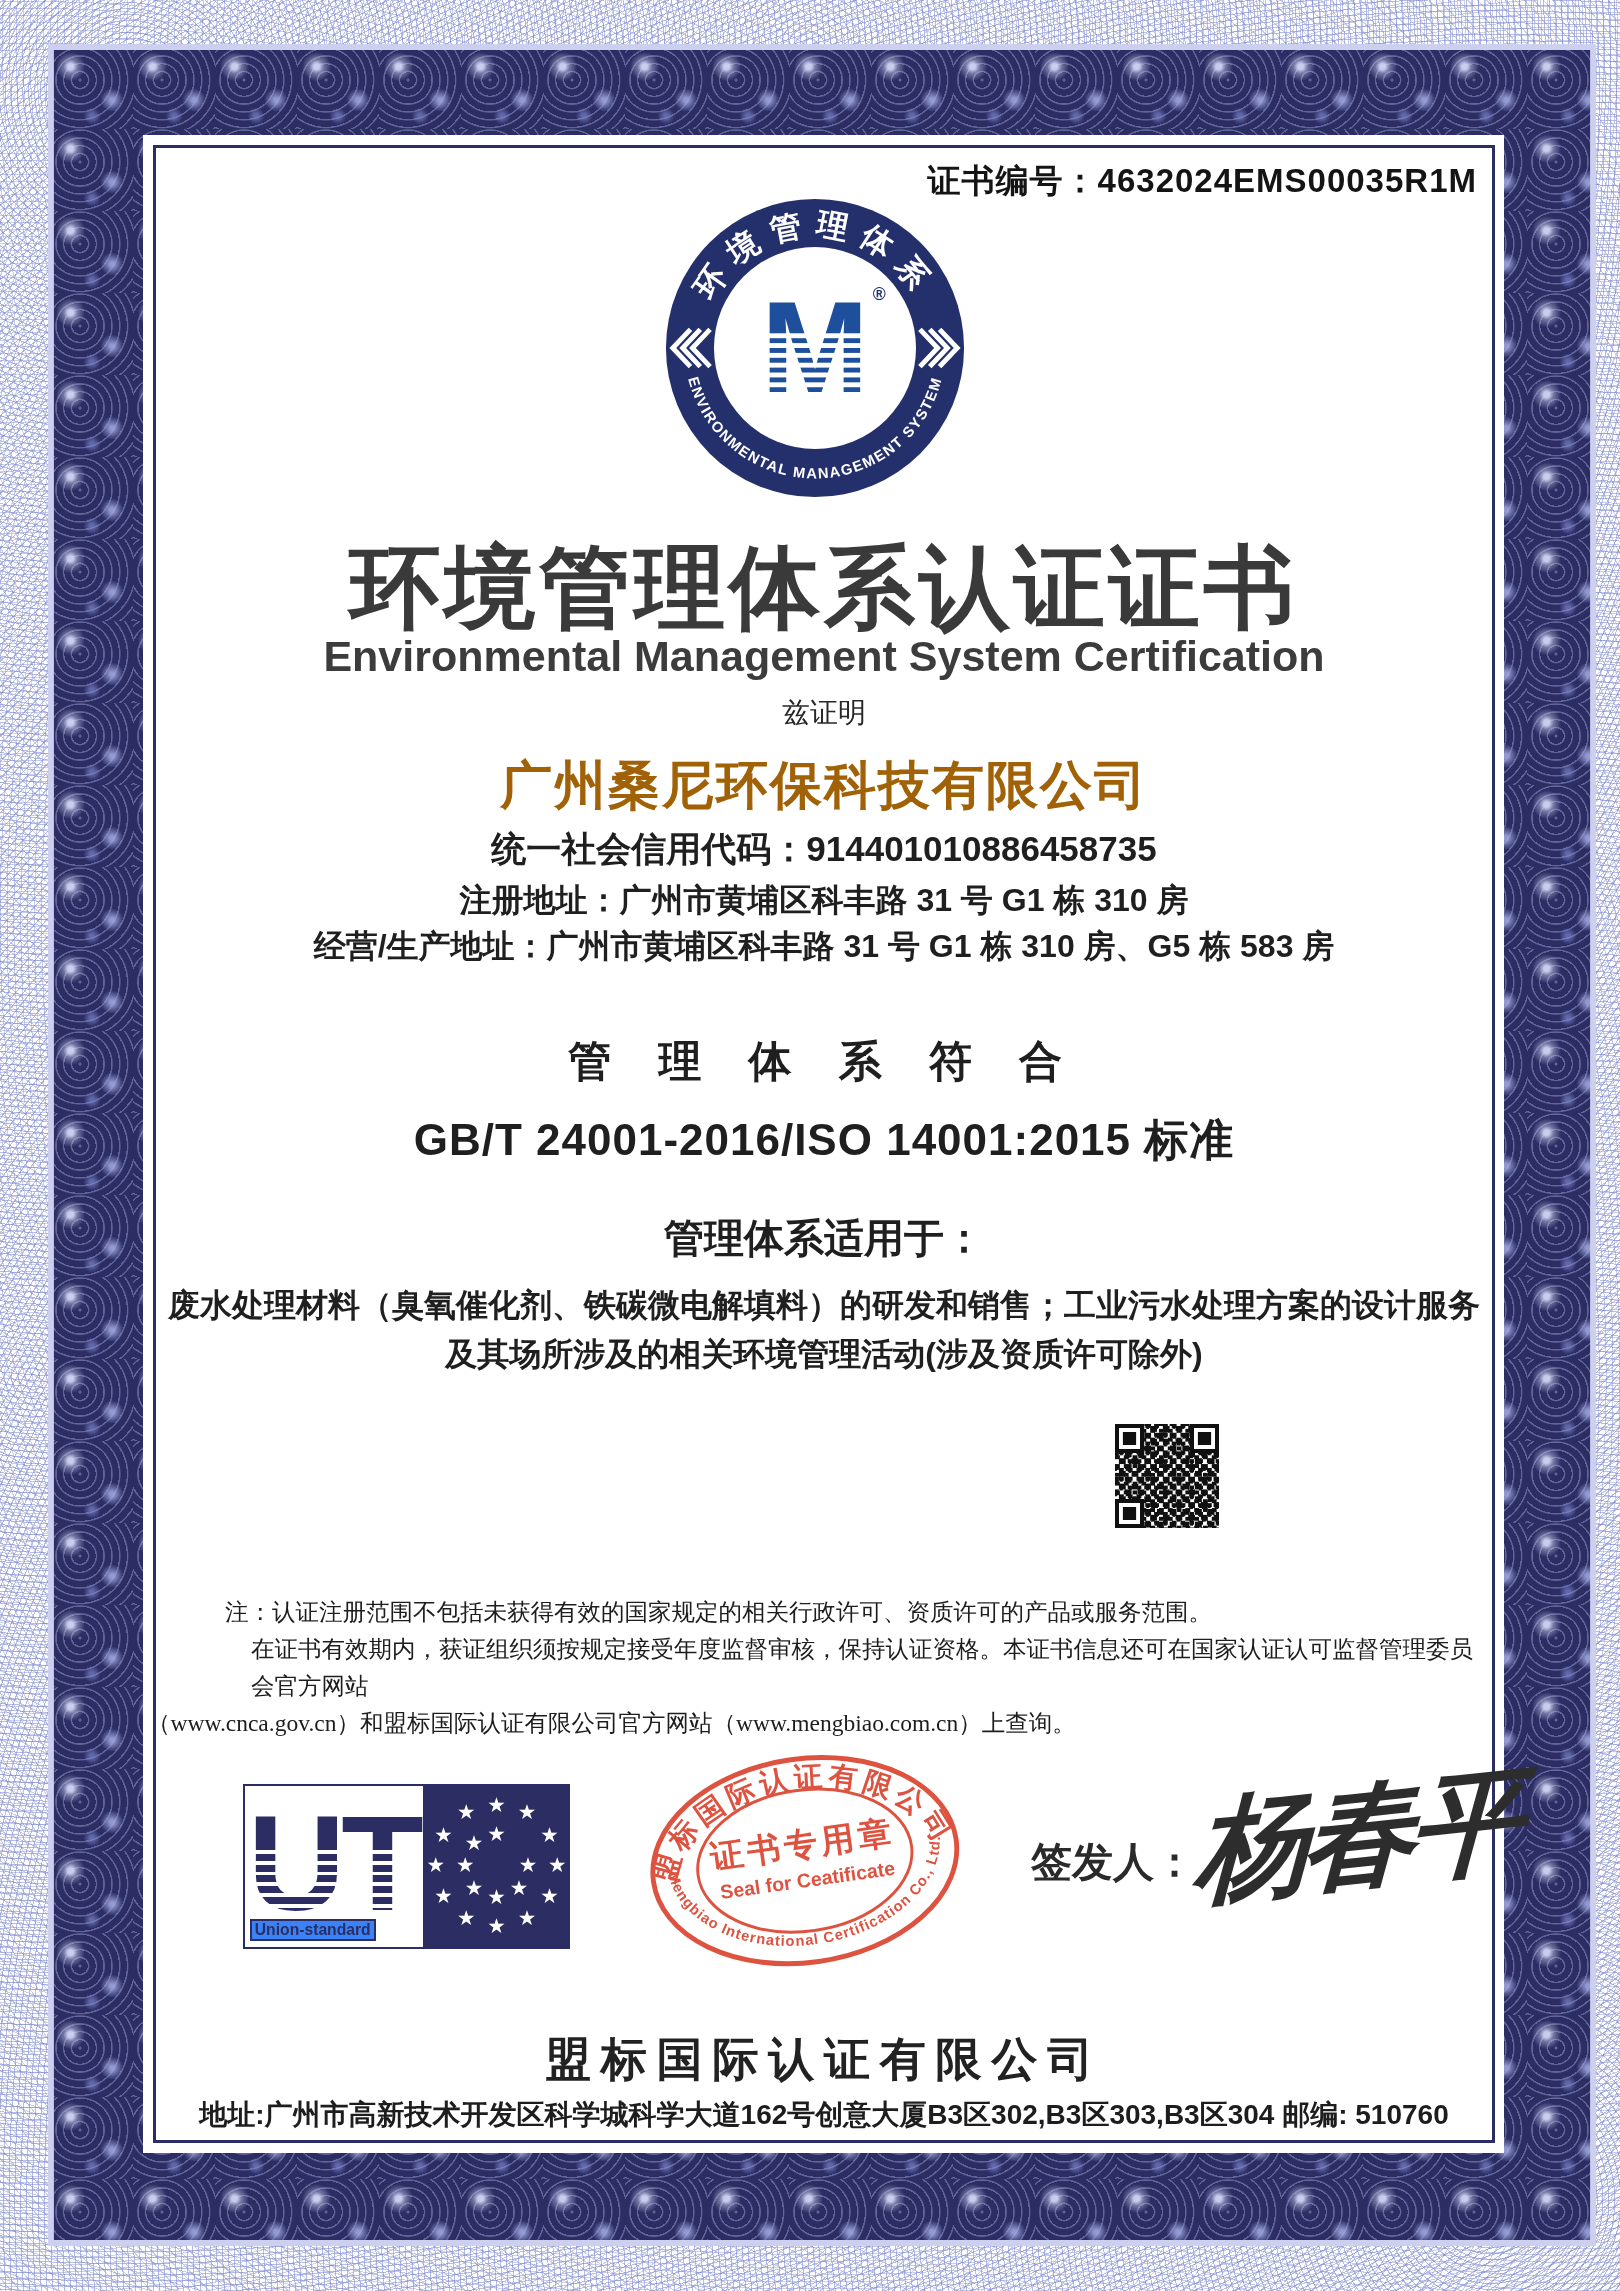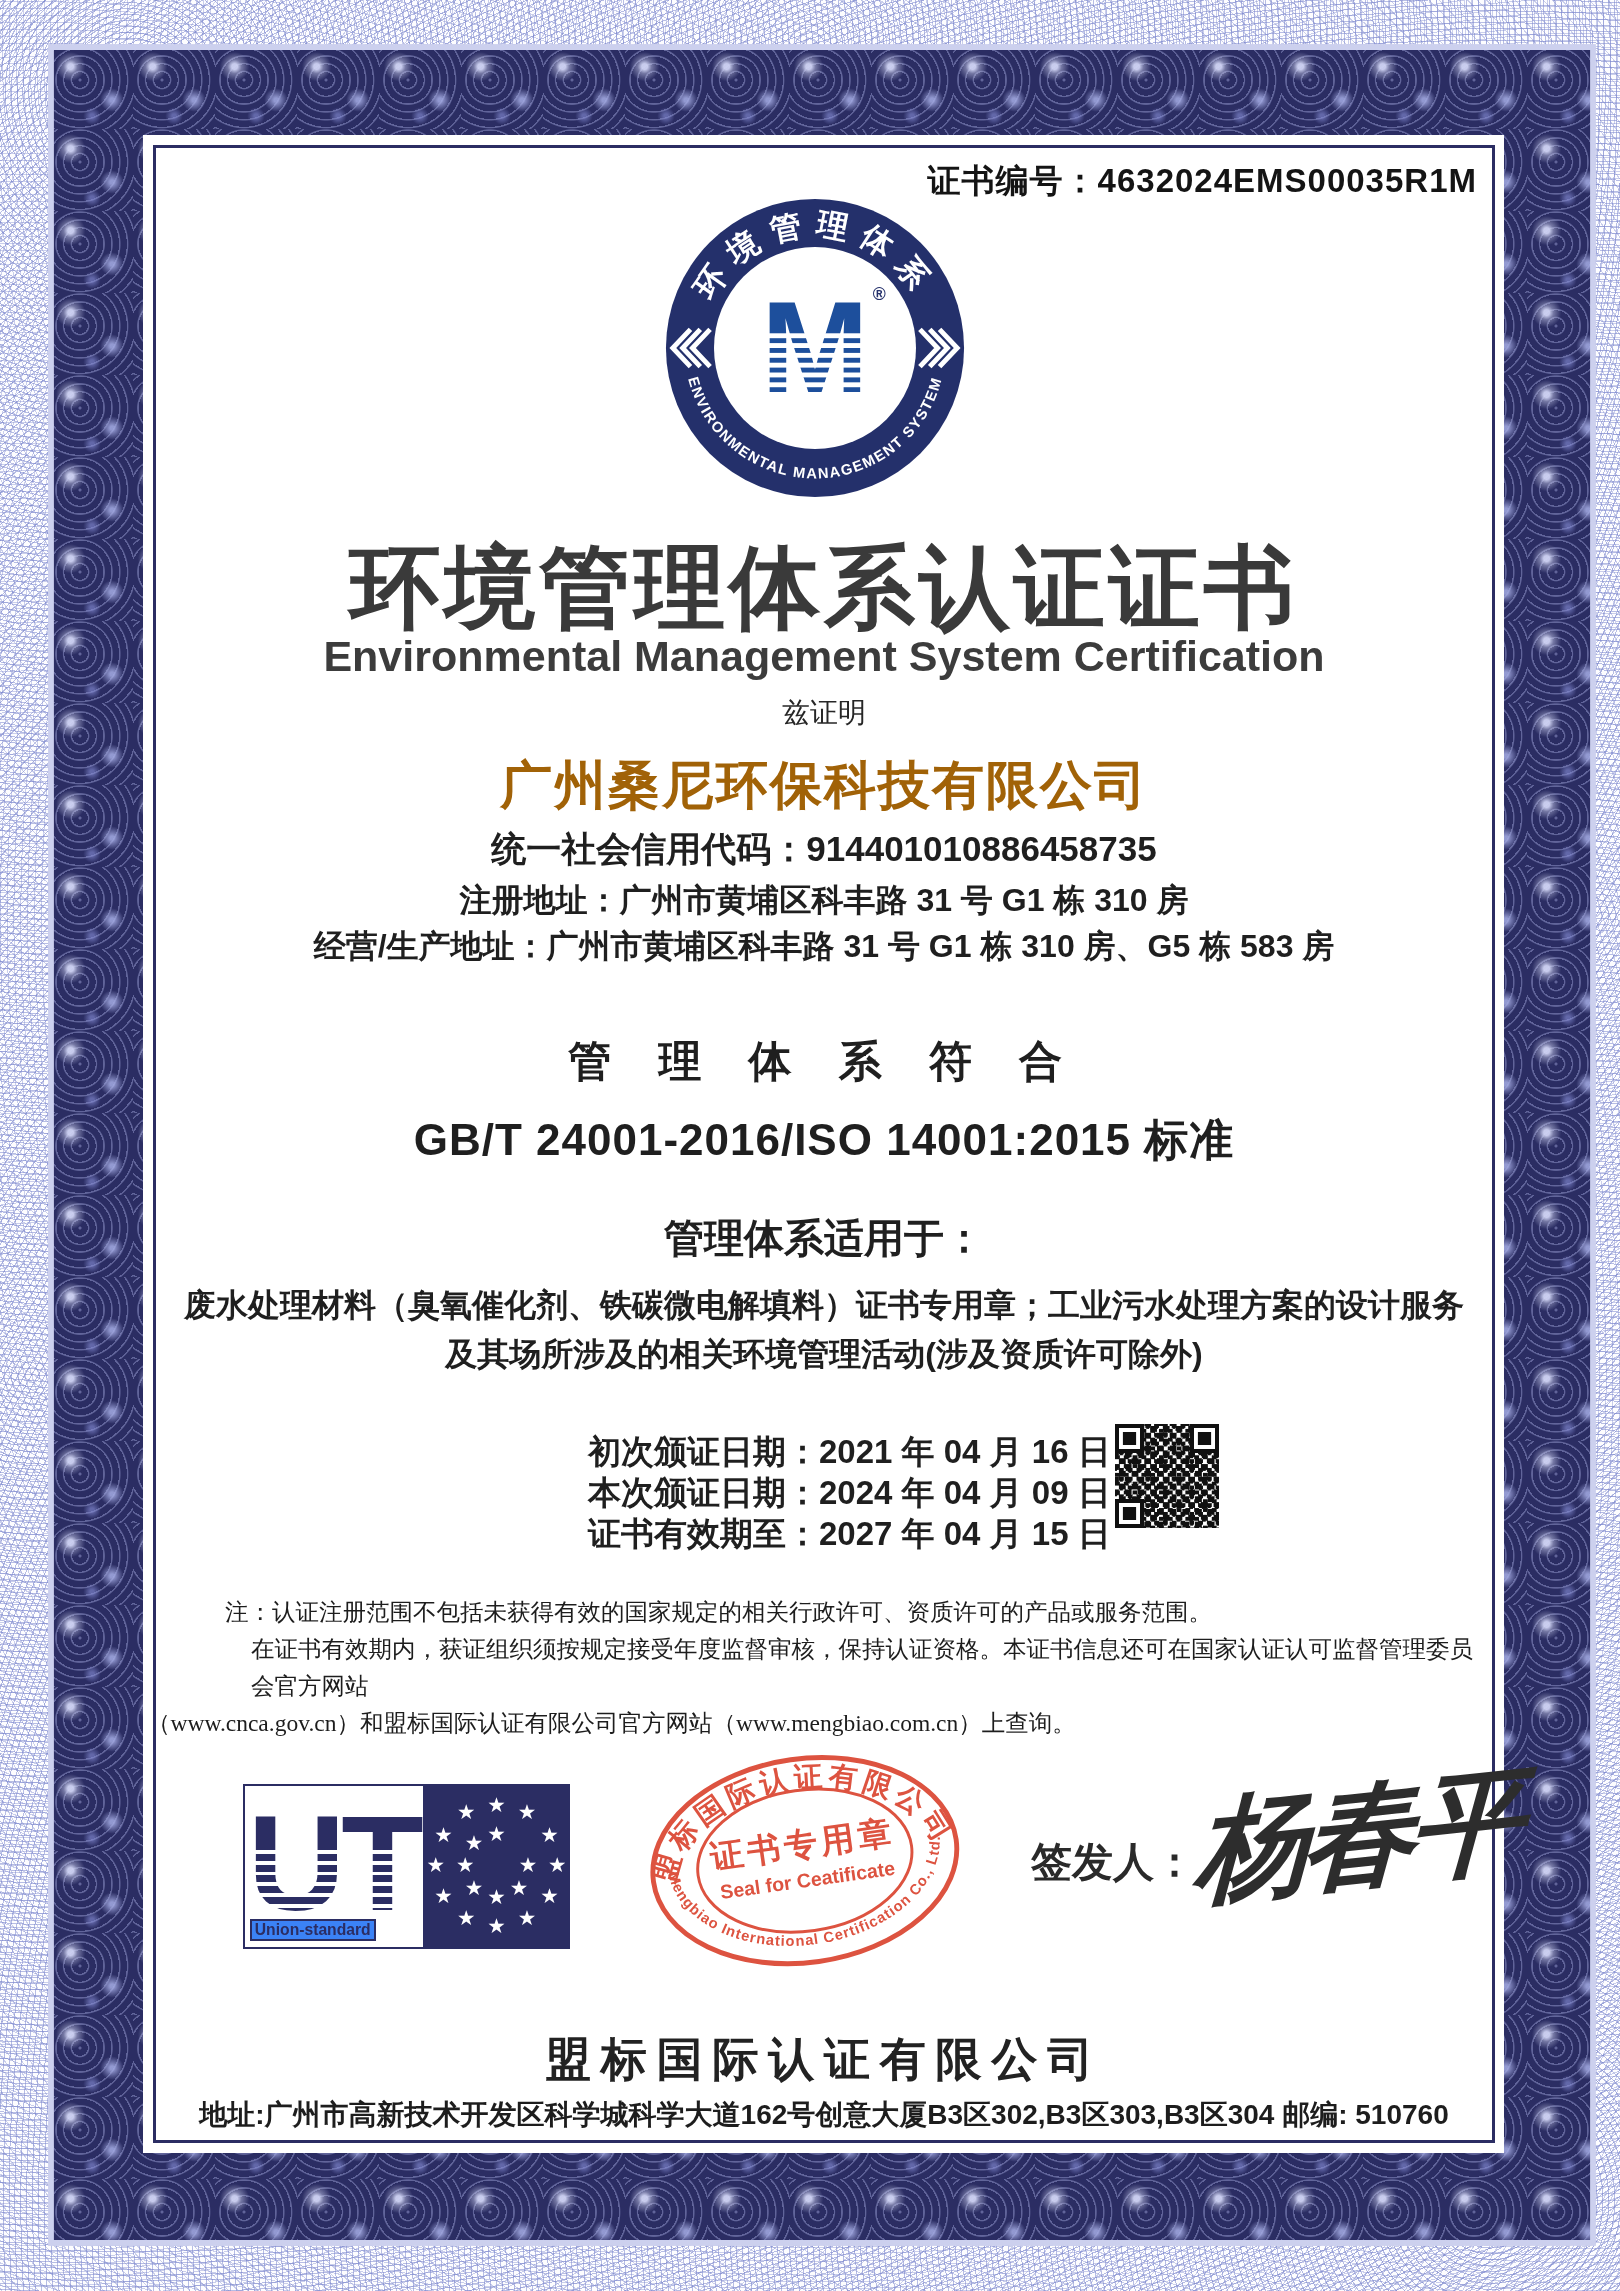--- a/index.html
+++ b/index.html
@@ -129,28 +129,23 @@
   <h1 class="title-zh centered">环境管理体系认证证书</h1>
   <div class="title-en centered">Environmental Management System Certification</div>
   <div class="certify centered">兹证明</div>
   <div class="company centered">广州桑尼环保科技有限公司</div>
   <div class="credit centered">统一社会信用代码：914401010886458735</div>
   <div class="addr1 centered">注册地址：广州市黄埔区科丰路 31 号 G1 栋 310 房</div>
   <div class="addr2 centered">经营/生产地址：广州市黄埔区科丰路 31 号 G1 栋 310 房、G5 栋 583 房</div>
   <div class="conform centered">管 理 体 系 符 合</div>
   <div class="standard centered">GB/T 24001-2016/ISO 14001:2015 标准</div>
   <div class="scope-head centered">管理体系适用于：</div>
-  <div class="scope1 centered">废水处理材料（臭氧催化剂、铁碳微电解填料）证书专用章；工业污水处理方案的设计服务</div>
+  <div class="scope1 centered">废水处理材料（臭氧催化剂、铁碳微电解填料）的研发和销售；工业污水处理方案的设计服务</div>
   <div class="scope2 centered">及其场所涉及的相关环境管理活动(涉及资质许可除外)</div>
 
-  <div class="dates">
-    <div class="date-row"><span>初次颁证日期：</span><span>2021 年 04 月 16 日</span></div>
-    <div class="date-row"><span>本次颁证日期：</span><span>2024 年 04 月 09 日</span></div>
-    <div class="date-row"><span>证书有效期至：</span><span>2027 年 04 月 15 日</span></div>
-  </div>
 
   <div class="qr">
     <div class="qr-finder qr-tl"></div>
     <div class="qr-finder qr-tr"></div>
     <div class="qr-finder qr-bl"></div>
   </div>
 
   <div class="notes">
     <div class="note-l1">注：认证注册范围不包括未获得有效的国家规定的相关行政许可、资质许可的产品或服务范围。</div>
     <div class="note-l2">在证书有效期内，获证组织须按规定接受年度监督审核，保持认证资格。本证书信息还可在国家认证认可监督管理委员会官方网站</div>

